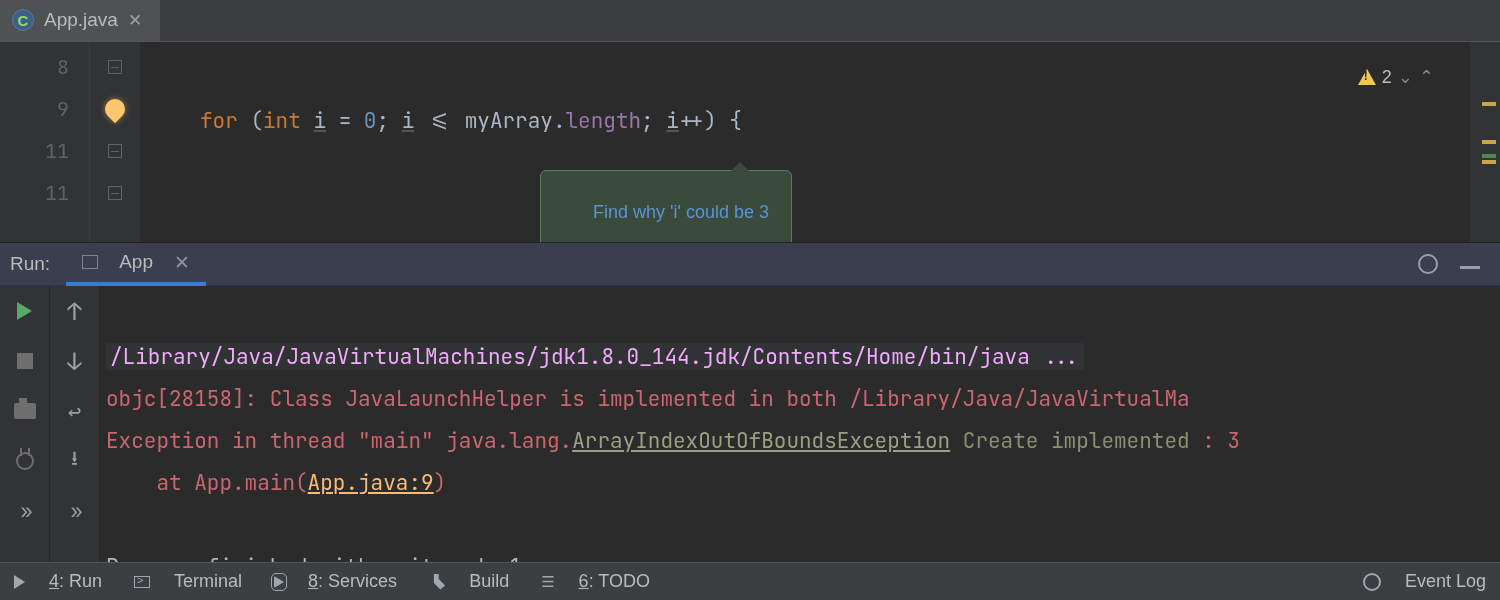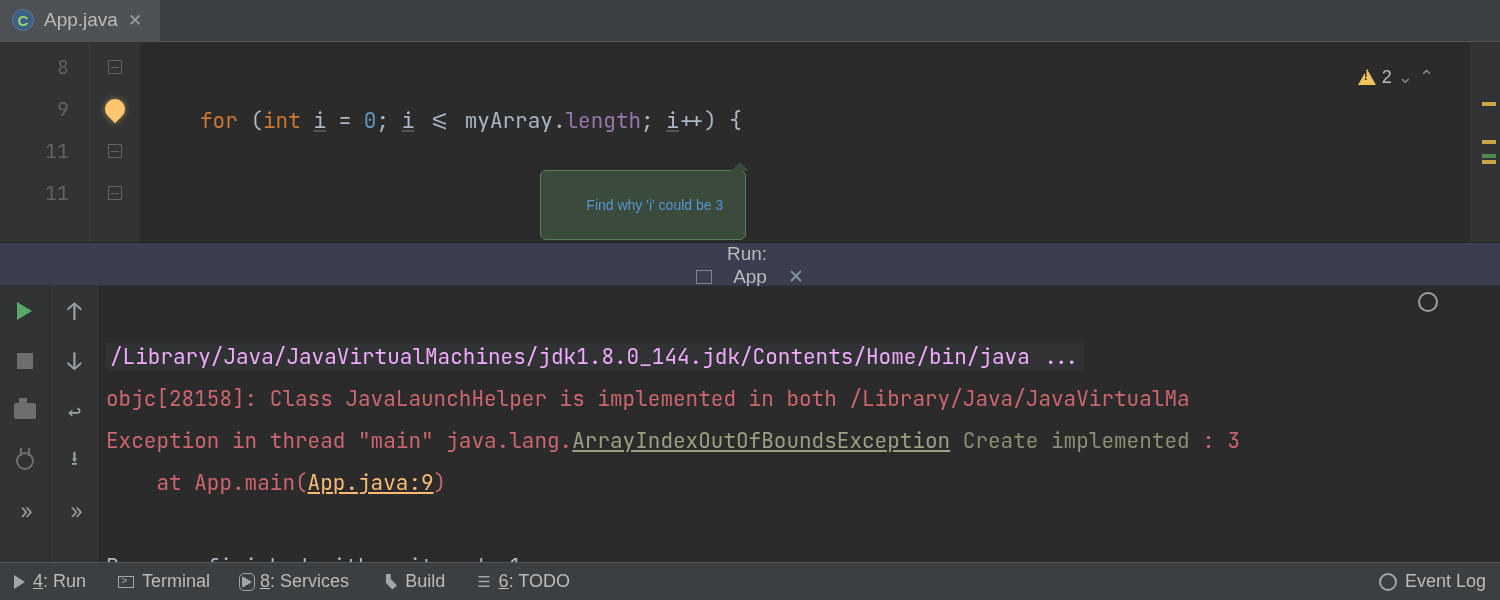--- a/index.html
+++ b/index.html
@@ -88,21 +88,21 @@
 
   
   .intention-popup {
     position: absolute;
     left: 400px; top: 128px;
     background: #3b4b3b;
     border: 1px solid #5c7a5c;
     border-radius: 6px;
     padding: 10px 22px;
     color: #5894d6;
-    font-size: 14px;
+    font-size: 18px;
     font-family: "Segoe UI", Arial, sans-serif;
   }
   .intention-popup::before {
     content:""; position:absolute; top:-9px; left:190px;
     border-left:9px solid transparent; border-right:9px solid transparent;
     border-bottom:9px solid #3b4b3b;
   }
 
   
   .stripe {
@@ -125,21 +125,20 @@
   
   .run-header {
     height: 44px;
     background: #3a3e4f;
     display:flex; align-items:center;
     border-top:1px solid #202224;
     border-bottom:1px solid #2f3244;
     color:#bbb;
     font-family: "Segoe UI", Arial, sans-serif;
     font-size:19px;
-    flex-direction:column;
   }
   .run-header .label { padding:0 16px 0 10px; }
   .run-tab { height:44px; display:flex; align-items:center; gap:21px; padding:0 16px; border-bottom:4px solid #3b7bd1; }
   .run-tab .mini-icon { width:16px;height:14px;border:1px solid #7d8794; }
   .run-tab .x { color:#8893a0; }
   .run-header .right { margin-left:auto; display:flex; gap:22px; padding-right:20px; color:#9aa0a8;}
   .gear { width:20px;height:20px;border:2px solid #9aa0a8;border-radius:50%; position:relative;}
   .minimize { width:20px; border-top:3px solid #9aa0a8; margin-top:12px;}
 
   
@@ -190,21 +189,21 @@
     height: 38px;
     background:#3c3f41;
     border-top:1px solid #515658;
     display:flex; align-items:center;
     font-family:"Segoe UI", Arial, sans-serif;
     font-size:18px;
     color:#bbbbbb;
     gap:32px;
     padding:0 14px;
   }
-  .statusbar .item { display:flex; align-items:center; gap:8px;}
+  .statusbar .item { display:flex; align-items:center; gap:24px;}
   .sb-play { width:0;height:0;border-top:7px solid transparent;border-bottom:7px solid transparent;border-left:11px solid #a0a6ac;}
   .sb-term { width:16px;height:12px;border:1px solid #a0a6ac; position:relative;}
   .sb-term::after{content:">";position:absolute;left:2px;top:-3px;font-size:11px;color:#a0a6ac;}
   .sb-serv { width:0;height:0;border-top:6px solid transparent;border-bottom:6px solid transparent;border-left:10px solid #a0a6ac; outline:1px solid #a0a6ac; outline-offset:2px; border-radius:2px;}
   .sb-build { width:16px;height:16px; background:#a0a6ac; clip-path: polygon(30% 0,60% 0,60% 35%,100% 75%,70% 100%,30% 60%,30% 0);}
   .sb-todo { color:#a0a6ac; font-size:15px;}
   .statusbar .spacer { flex:1; }
   .sb-bubble { width:18px;height:18px;border:2px solid #a0a6ac;border-radius:50%;}
   .ul { text-decoration: underline; }
 </style>

